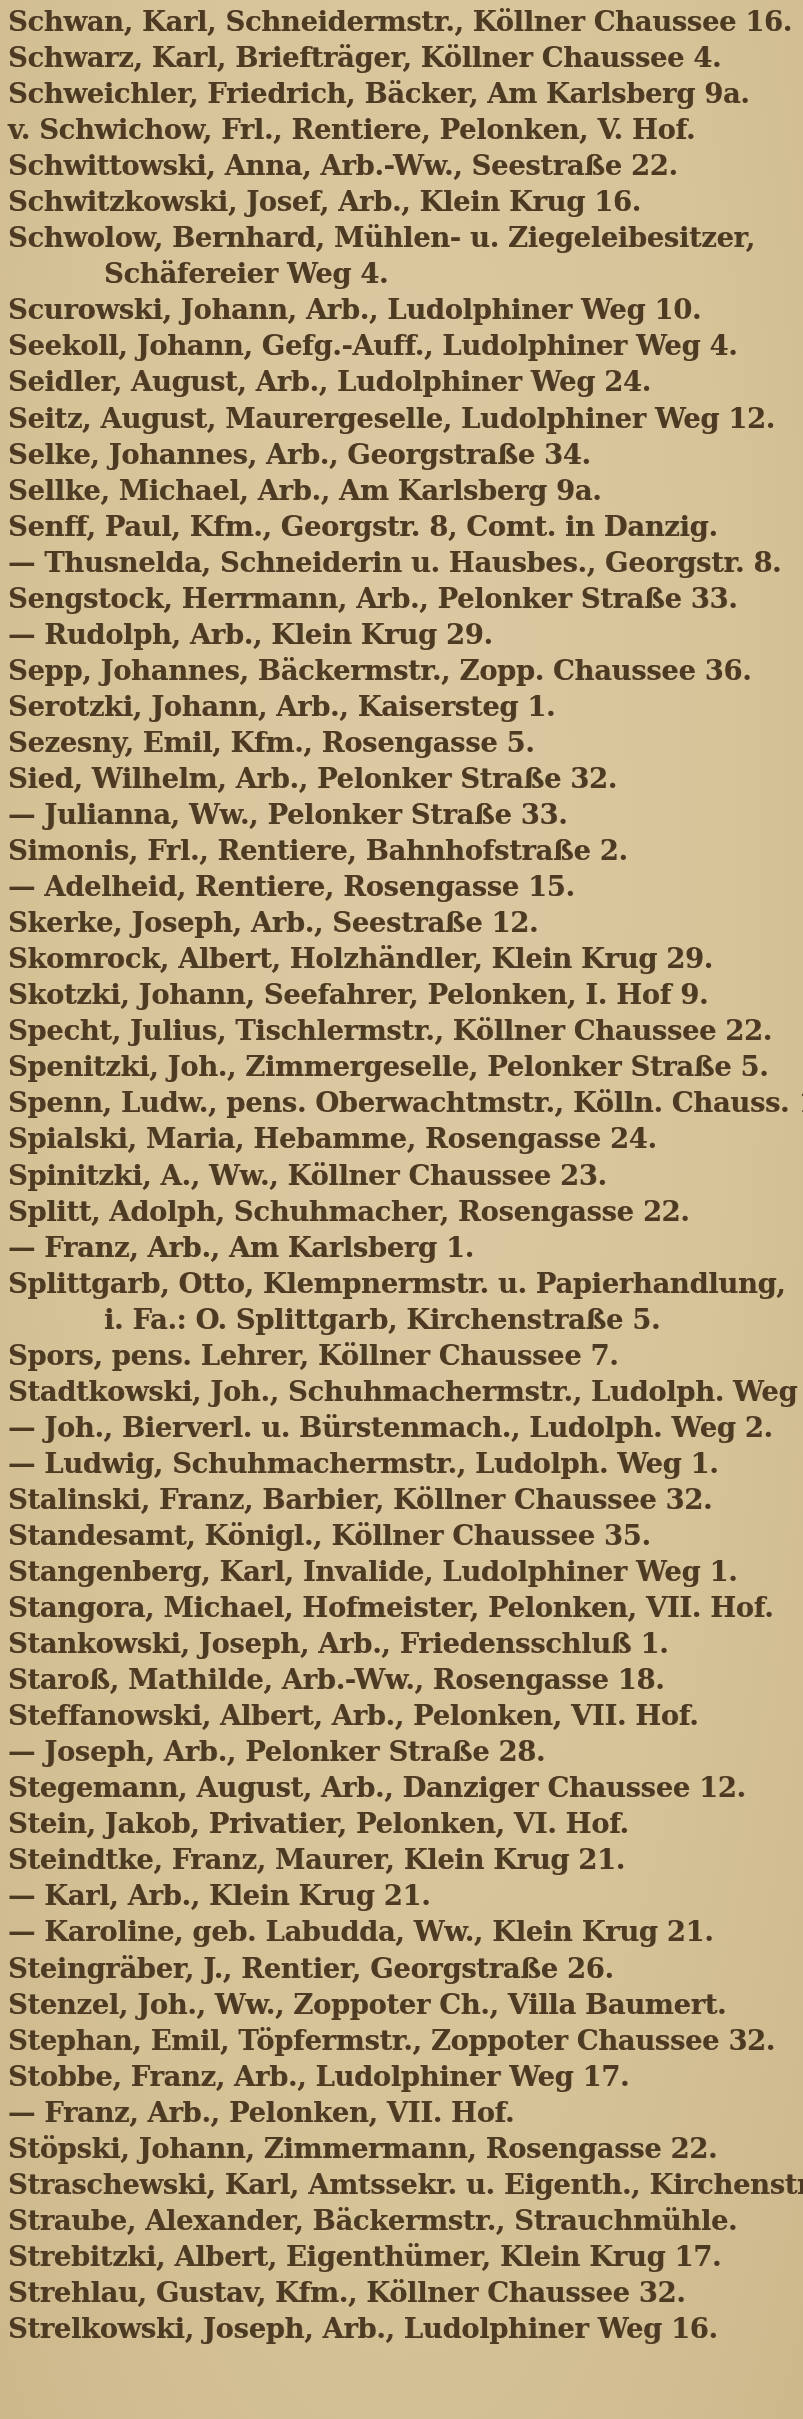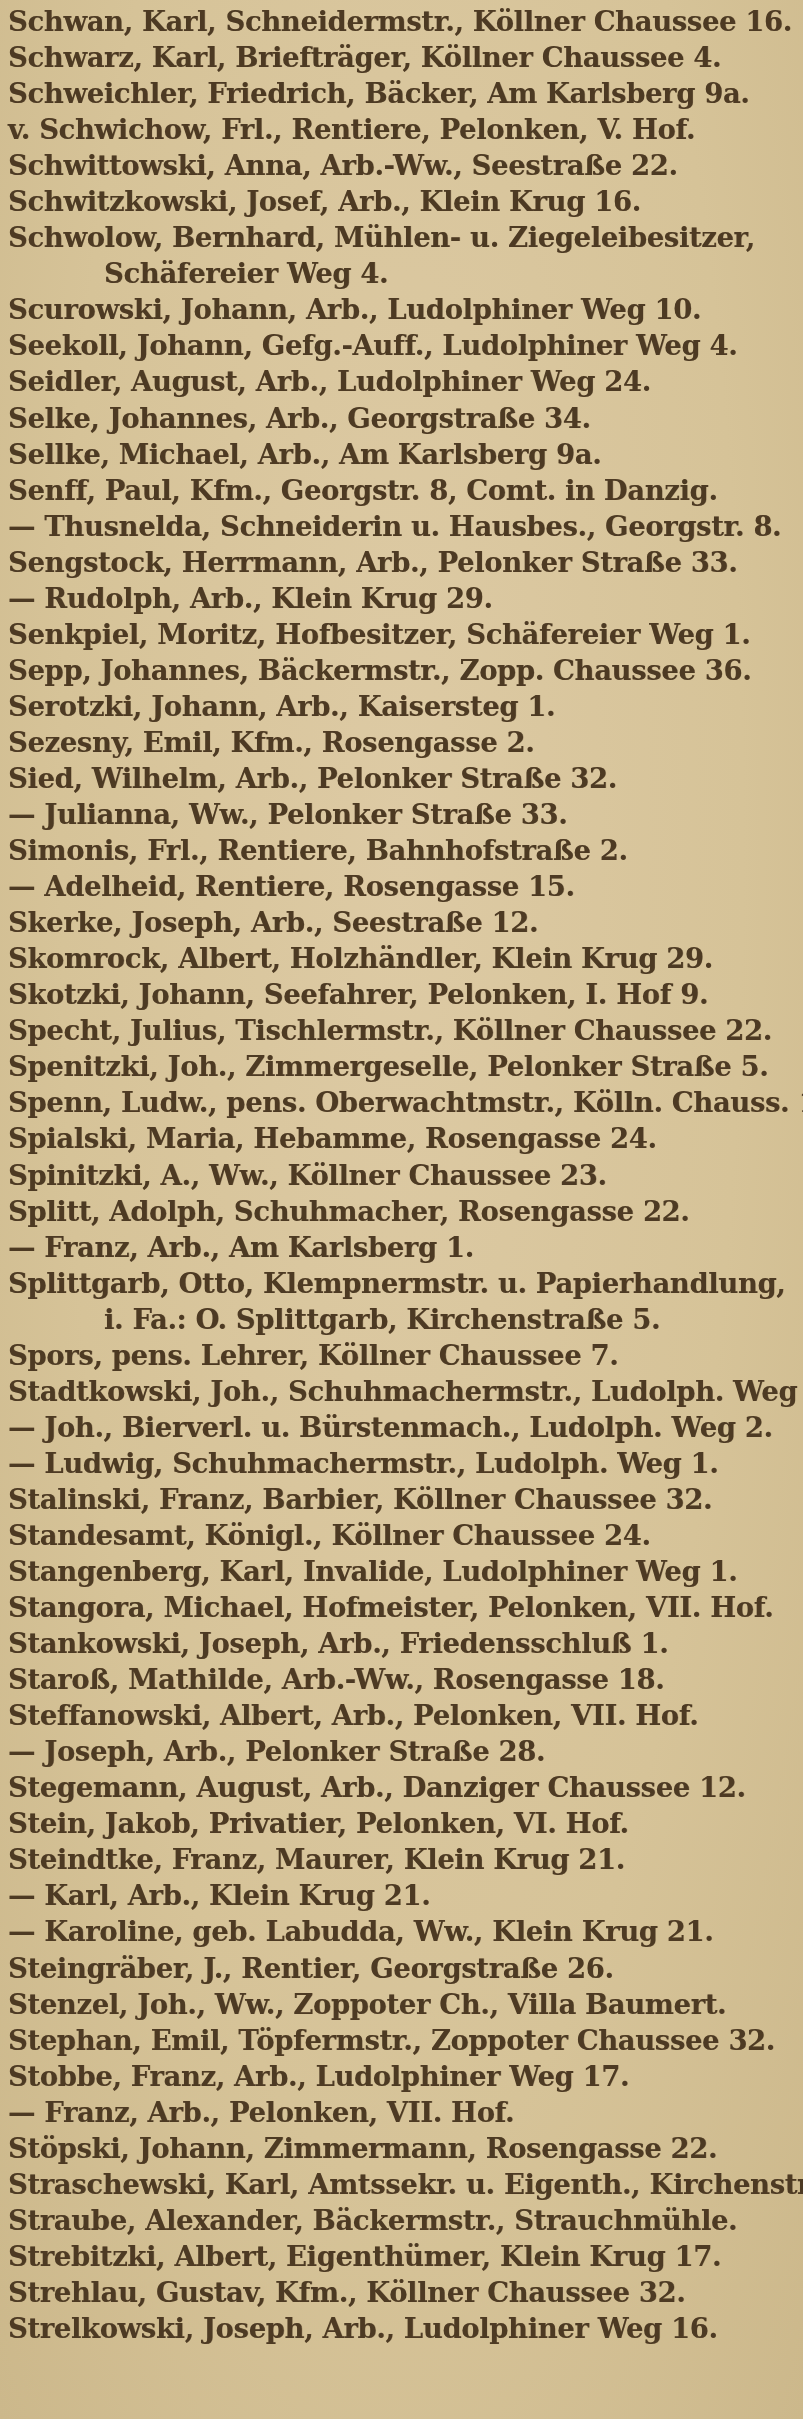--- a/index.html
+++ b/index.html
@@ -45,30 +45,30 @@
       <div class="entry">Schwarz, Karl, Briefträger, Köllner Chaussee 4.</div>
       <div class="entry">Schweichler, Friedrich, Bäcker, Am Karlsberg 9a.</div>
       <div class="entry">v. Schwichow, Frl., Rentiere, Pelonken, V. Hof.</div>
       <div class="entry">Schwittowski, Anna, Arb.-Ww., Seestraße 22.</div>
       <div class="entry">Schwitzkowski, Josef, Arb., Klein Krug 16.</div>
       <div class="entry">Schwolow, Bernhard, Mühlen- u. Ziegeleibesitzer,</div>
       <div class="entry indent">Schäfereier Weg 4.</div>
       <div class="entry">Scurowski, Johann, Arb., Ludolphiner Weg 10.</div>
       <div class="entry">Seekoll, Johann, Gefg.-Auff., Ludolphiner Weg 4.</div>
       <div class="entry">Seidler, August, Arb., Ludolphiner Weg 24.</div>
+      <div class="entry">Seitz, August, Maurergeselle, Ludolphiner Weg 12.</div>
       <div class="entry">Selke, Johannes, Arb., Georgstraße 34.</div>
       <div class="entry">Sellke, Michael, Arb., Am Karlsberg 9a.</div>
       <div class="entry">Senff, Paul, Kfm., Georgstr. 8, Comt. in Danzig.</div>
       <div class="entry">— Thusnelda, Schneiderin u. Hausbes., Georgstr. 8.</div>
       <div class="entry">Sengstock, Herrmann, Arb., Pelonker Straße 33.</div>
       <div class="entry">— Rudolph, Arb., Klein Krug 29.</div>
-      <div class="entry">Senkpiel, Moritz, Hofbesitzer, Schäfereier Weg 1.</div>
       <div class="entry">Sepp, Johannes, Bäckermstr., Zopp. Chaussee 36.</div>
       <div class="entry">Serotzki, Johann, Arb., Kaisersteg 1.</div>
-      <div class="entry">Sezesny, Emil, Kfm., Rosengasse 2.</div>
+      <div class="entry">Sezesny, Emil, Kfm., Rosengasse 5.</div>
       <div class="entry">Sied, Wilhelm, Arb., Pelonker Straße 32.</div>
       <div class="entry">— Julianna, Ww., Pelonker Straße 33.</div>
       <div class="entry">Simonis, Frl., Rentiere, Bahnhofstraße 2.</div>
       <div class="entry">— Adelheid, Rentiere, Rosengasse 15.</div>
       <div class="entry">Skerke, Joseph, Arb., Seestraße 12.</div>
       <div class="entry">Skomrock, Albert, Holzhändler, Klein Krug 29.</div>
       <div class="entry">Skotzki, Johann, Seefahrer, Pelonken, I. Hof 9.</div>
       <div class="entry">Specht, Julius, Tischlermstr., Köllner Chaussee 22.</div>
       <div class="entry">Spenitzki, Joh., Zimmergeselle, Pelonker Straße 5.</div>
       <div class="entry">Spenn, Ludw., pens. Oberwachtmstr., Kölln. Chauss. 13.</div>
@@ -76,21 +76,21 @@
       <div class="entry">Spinitzki, A., Ww., Köllner Chaussee 23.</div>
       <div class="entry">Splitt, Adolph, Schuhmacher, Rosengasse 22.</div>
       <div class="entry">— Franz, Arb., Am Karlsberg 1.</div>
       <div class="entry">Splittgarb, Otto, Klempnermstr. u. Papierhandlung,</div>
       <div class="entry indent">i. Fa.: O. Splittgarb, Kirchenstraße 5.</div>
       <div class="entry">Spors, pens. Lehrer, Köllner Chaussee 7.</div>
       <div class="entry">Stadtkowski, Joh., Schuhmachermstr., Ludolph. Weg 1.</div>
       <div class="entry">— Joh., Bierverl. u. Bürstenmach., Ludolph. Weg 2.</div>
       <div class="entry">— Ludwig, Schuhmachermstr., Ludolph. Weg 1.</div>
       <div class="entry">Stalinski, Franz, Barbier, Köllner Chaussee 32.</div>
-      <div class="entry">Standesamt, Königl., Köllner Chaussee 24.</div>
+      <div class="entry">Standesamt, Königl., Köllner Chaussee 35.</div>
       <div class="entry">Stangenberg, Karl, Invalide, Ludolphiner Weg 1.</div>
       <div class="entry">Stangora, Michael, Hofmeister, Pelonken, VII. Hof.</div>
       <div class="entry">Stankowski, Joseph, Arb., Friedensschluß 1.</div>
       <div class="entry">Staroß, Mathilde, Arb.-Ww., Rosengasse 18.</div>
       <div class="entry">Steffanowski, Albert, Arb., Pelonken, VII. Hof.</div>
       <div class="entry">— Joseph, Arb., Pelonker Straße 28.</div>
       <div class="entry">Stegemann, August, Arb., Danziger Chaussee 12.</div>
       <div class="entry">Stein, Jakob, Privatier, Pelonken, VI. Hof.</div>
       <div class="entry">Steindtke, Franz, Maurer, Klein Krug 21.</div>
       <div class="entry">— Karl, Arb., Klein Krug 21.</div>

